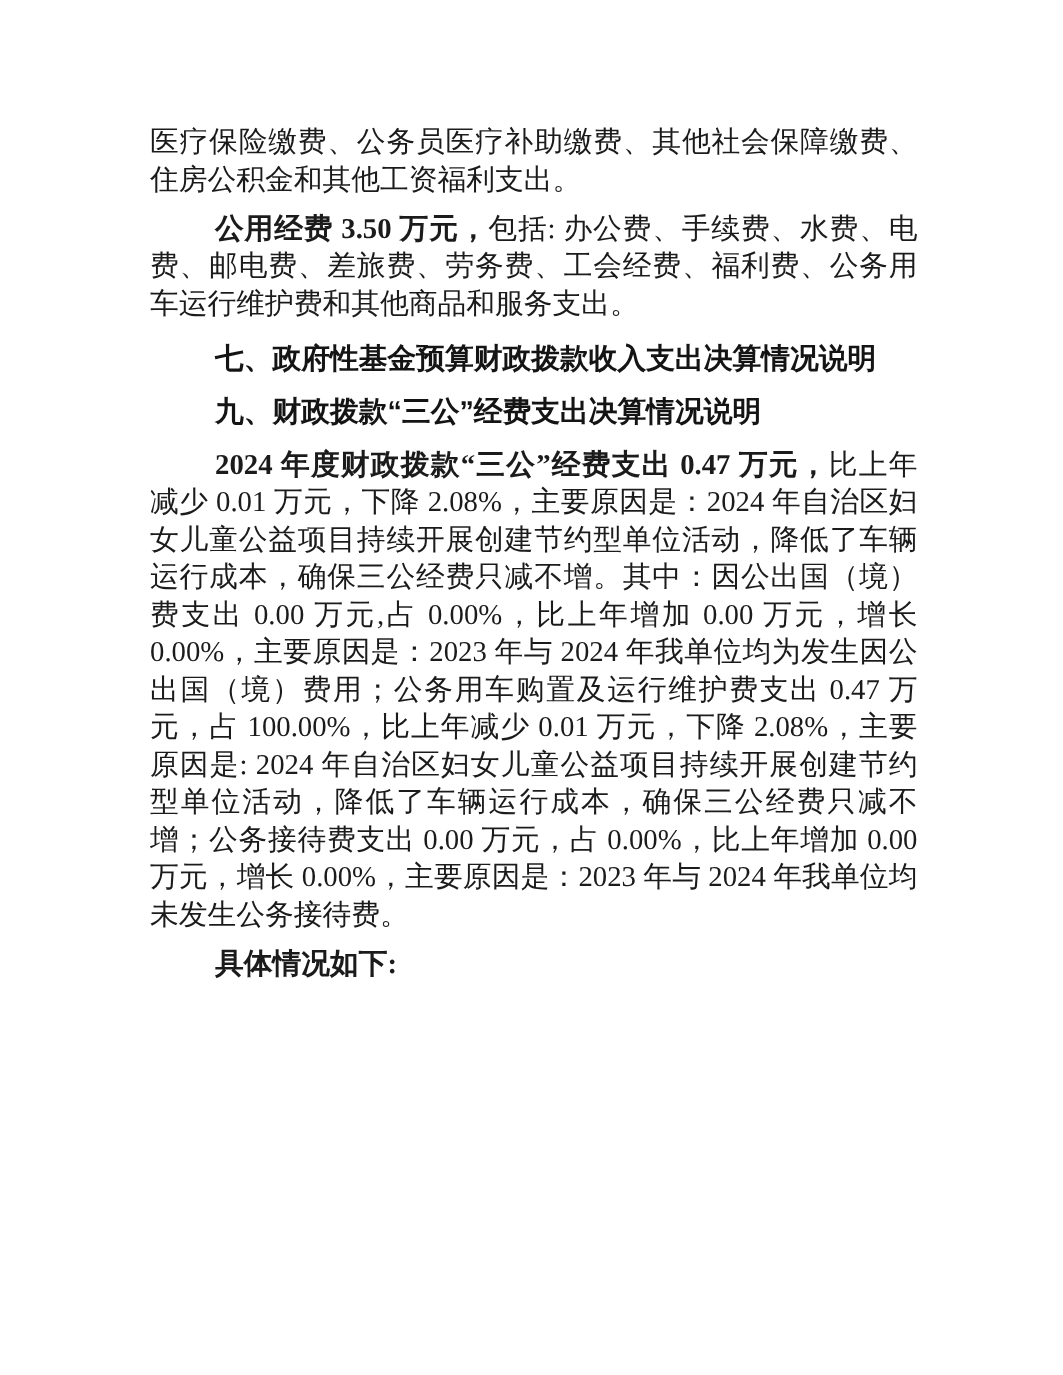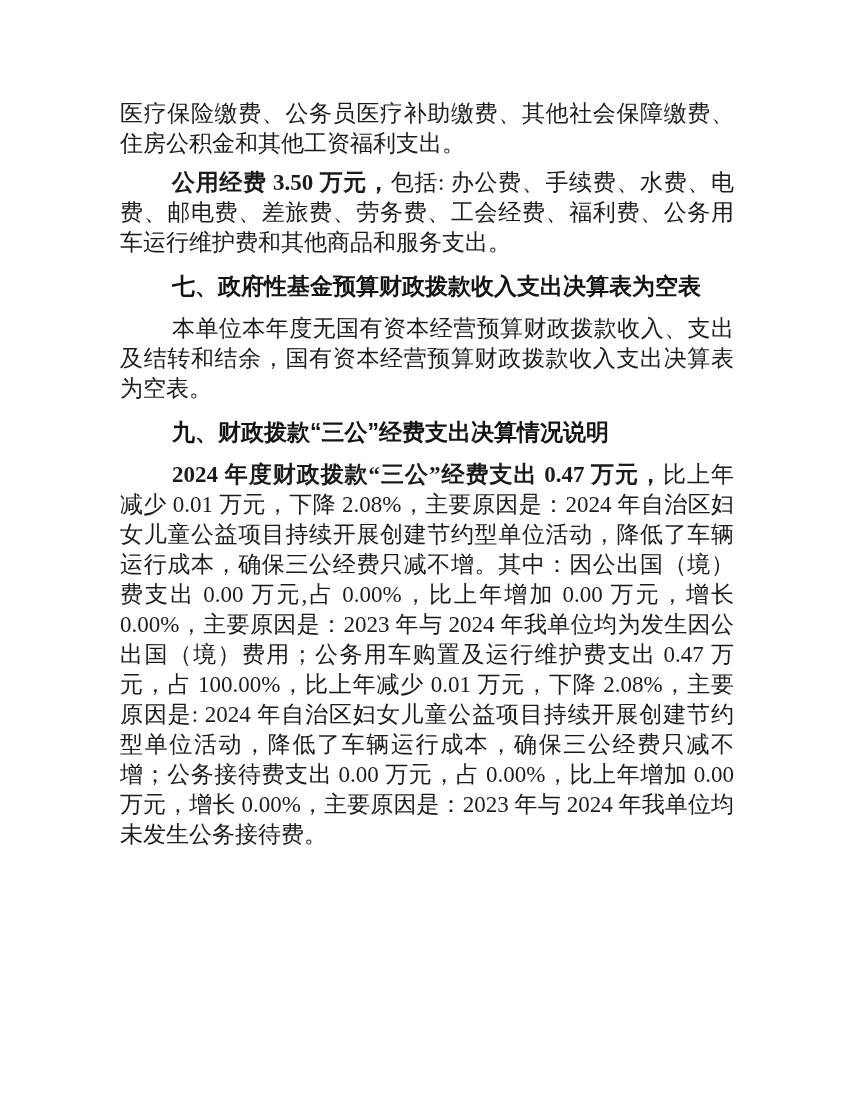--- a/index.html
+++ b/index.html
@@ -41,18 +41,18 @@
   span.run { font-weight: 400; }
   span.run.bold { font-weight: 700; }
 </style>
 </head>
 <body>
 
 <div class="page">
   <div class="content">
       <p class="body"><span class="run">医疗保险缴费、公务员医疗补助缴费、其他社会保障缴费、住房公积金和其他工资福利支出。</span></p>
       <p class="body indent"><span class="run bold">公用经费 3.50 万元，</span><span class="run">包括: 办公费、手续费、水费、电费、邮电费、差旅费、劳务费、工会经费、福利费、公务用车运行维护费和其他商品和服务支出。</span></p>
-      <div class="heading"><span class="run bold">七、政府性基金预算财政拨款收入支出决算表为空表</span></div>
-      <p class="body indent"><span class="run">本单位本年度无国有资本经营预算财政拨款收入、支出及结转和结余，国有资本经营预算财政拨款收入支出决算表为空表。</span></p>
+      <div class="heading"><span class="run bold">七、政府性基金预算财政拨款收入支出决算情况说明</span></div>
       <div class="heading"><span class="run bold">九、财政拨款“三公”经费支出决算情况说明</span></div>
       <p class="body indent"><span class="run bold">2024 年度财政拨款“三公”经费支出 0.47 万元，</span><span class="run">比上年减少 0.01 万元，下降 2.08%，主要原因是：2024 年自治区妇女儿童公益项目持续开展创建节约型单位活动，降低了车辆运行成本，确保三公经费只减不增。其中：因公出国（境）费支出 0.00 万元,占 0.00%，比上年增加 0.00 万元，增长 0.00%，主要原因是：2023 年与 2024 年我单位均为发生因公出国（境）费用；公务用车购置及运行维护费支出 0.47 万元，占 100.00%，比上年减少 0.01 万元，下降 2.08%，主要原因是: 2024 年自治区妇女儿童公益项目持续开展创建节约型单位活动，降低了车辆运行成本，确保三公经费只减不增；公务接待费支出 0.00 万元，占 0.00%，比上年增加 0.00 万元，增长 0.00%，主要原因是：2023 年与 2024 年我单位均未发生公务接待费。</span></p>
+      <p class="body indent"><span class="run bold">具体情况如下:</span></p>
     </div>
 </div>
 
 </body></html>

